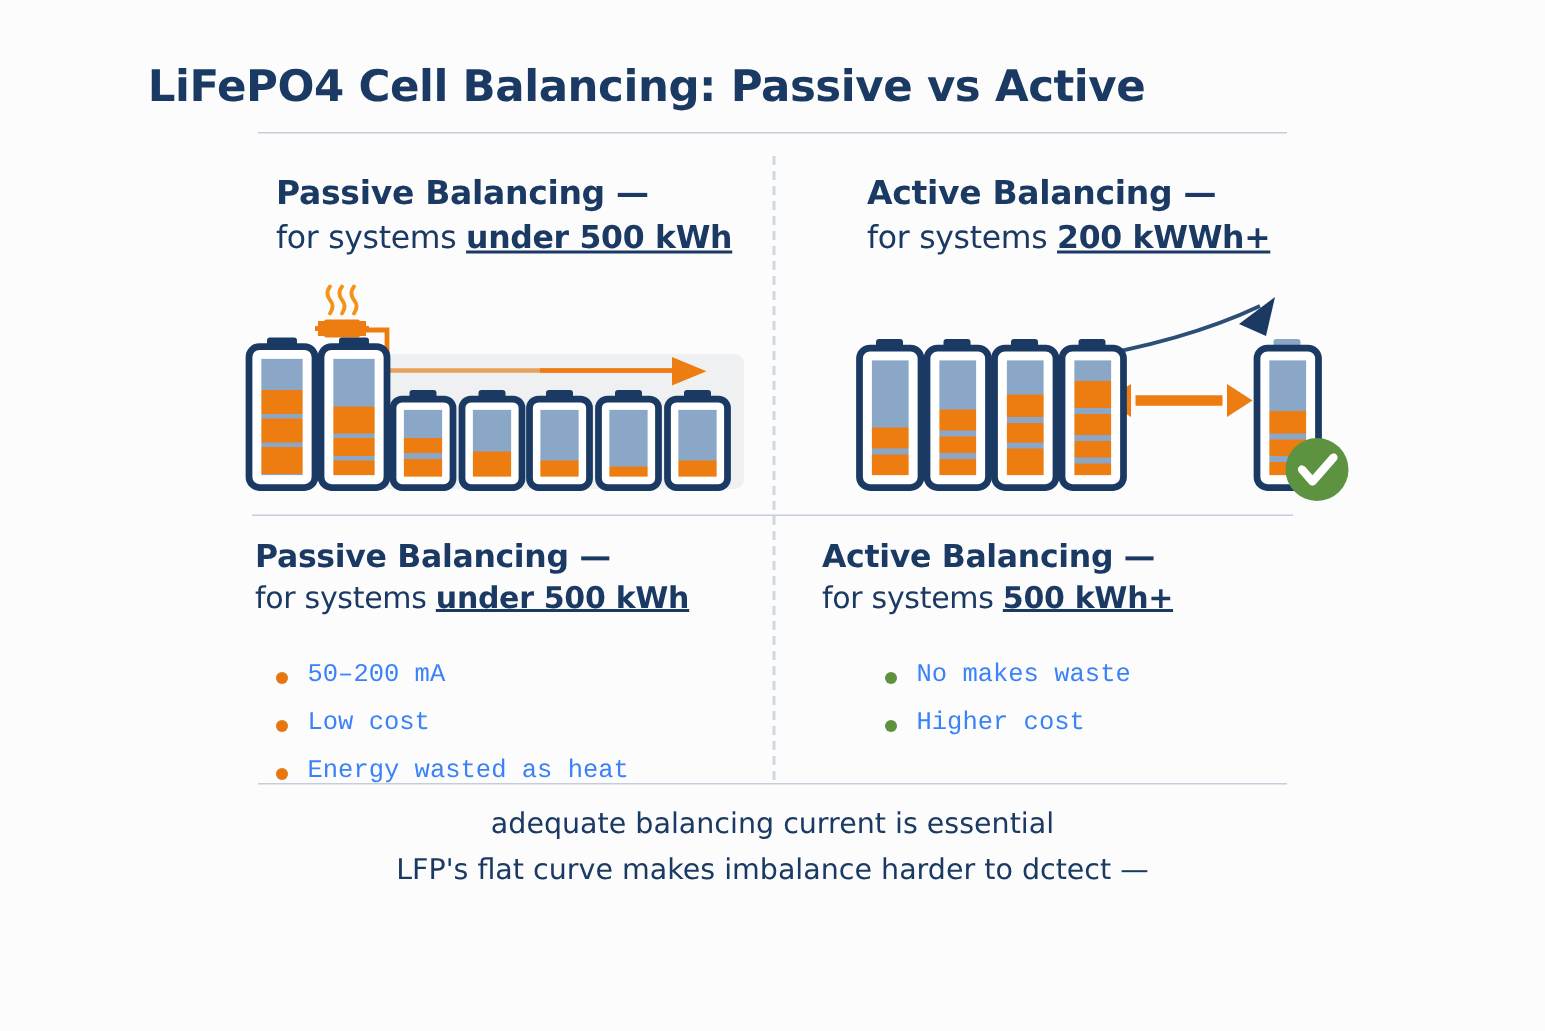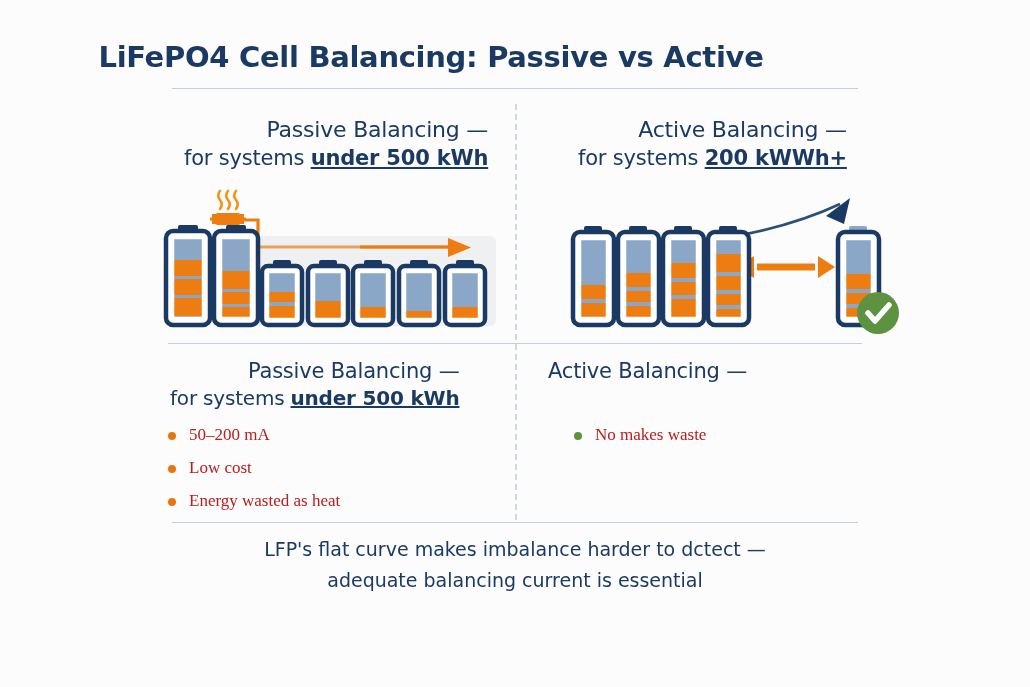--- a/index.html
+++ b/index.html
@@ -47,24 +47,23 @@
 
   
   .panel-head {
     position: absolute;
     color: #1b3a63;
     font-family: "DejaVu Sans", sans-serif;
     line-height: 1.30;
   }
   .panel-head .l1 {
     display: block;
-    font-weight: normal;
+    font-weight: bold;
     font-size: 22px;
     letter-spacing: -0.2px;
-    text-align: right;
   }
   .panel-head .l2 {
     display: block;
     font-weight: normal;
     font-size: 21px;
     letter-spacing: -0.2px;
   }
   .panel-head .l2 b { font-weight: bold; text-decoration: underline; }
 
   .head-tl { left: 184px; top: 116px; }
@@ -72,24 +71,24 @@
   .head-bl { left: 170px; top: 358px; }
   .head-br { left: 548px; top: 358px; }
 
   .head-bl .l1, .head-br .l1 { font-size: 21px; }
   .head-bl .l2, .head-br .l2 { font-size: 20px; }
 
   
   .bullets {
     position: absolute;
     list-style: none;
-    margin: 0; padding: 0;
-    font-family: Liberation Serif, serif;
+    margin: 16px; padding: 0;
+    font-family: Liberation Mono, monospace;
     font-size: 17px;
-    color: #b91c1c;
+    color: #3b82f6;
   }
   .bullets li {
     position: relative;
     padding-left: 21px;
     margin-bottom: 13px;
     white-space: nowrap;
   }
   .bullets li .dot {
     position: absolute;
     left: 0; top: 7px;
@@ -295,32 +294,34 @@
 
   <div class="rule rule-mid"></div>
 
   <div class="panel-head head-bl">
     <span class="l1">Passive Balancing —</span>
     <span class="l2"><span>for systems </span><b>under 500 kWh</b></span>
   </div>
 
   <div class="panel-head head-br">
     <span class="l1">Active Balancing —</span>
+    <span class="l2"><span>for systems </span><b>500 kWh+</b></span>
   </div>
 
   <ul class="bullets bullets-left">
     <li><span class="dot" style="background: rgb(232, 118, 15);"></span><span>50–200 mA</span></li>
     <li><span class="dot" style="background: rgb(232, 118, 15);"></span><span>Low cost</span></li>
     <li><span class="dot" style="background: rgb(232, 118, 15);"></span><span>Energy wasted as heat</span></li>
   </ul>
 
   <ul class="bullets bullets-right">
     <li><span class="dot" style="background: rgb(93, 146, 64);"></span><span>No makes waste</span></li>
+    <li><span class="dot" style="background: rgb(93, 146, 64);"></span><span>Higher cost</span></li>
   </ul>
 
   <div class="rule rule-bot"></div>
 
   <div class="footer">
+    <span>adequate balancing current is essential</span>
     <span>LFP's flat curve makes imbalance harder to dctect —</span>
-    <span>adequate balancing current is essential</span>
   </div>
 
 </div>
 
 </body></html>

